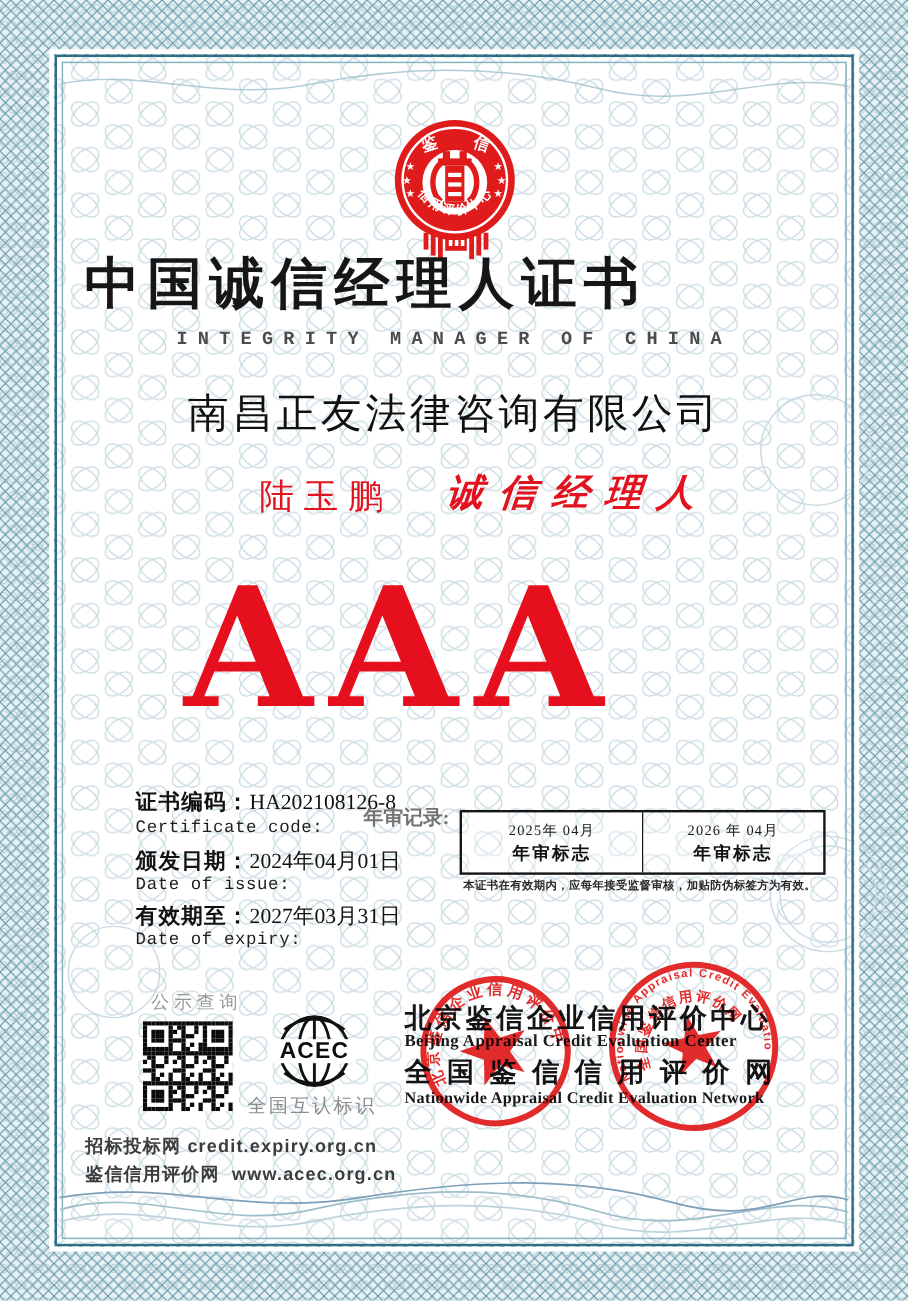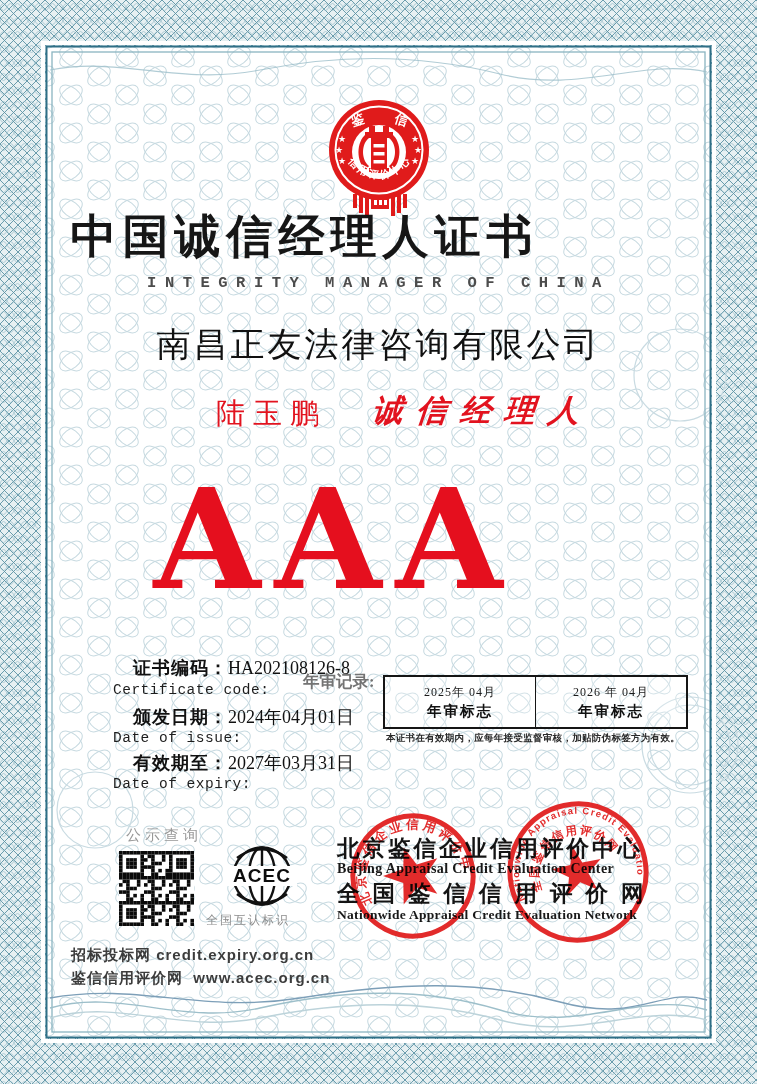--- a/index.html
+++ b/index.html
@@ -14,31 +14,31 @@
             font-size:15.5px;letter-spacing:8.5px;color:#4c4c4c;font-weight:700;}
   .company{left:0;top:322px;width:757px;text-align:center;font-family:"Liberation Serif",serif;
            font-size:34px;color:#111;letter-spacing:3px;}
   .person{left:216px;top:394px;font-family:"Liberation Serif",serif;font-size:29px;
           color:#e2131f;letter-spacing:8px;}
   .role{left:372px;top:390px;font-family:"Liberation Serif",serif;font-style:italic;
         font-weight:900;font-size:31px;color:#e2131f;letter-spacing:13px;transform:skewX(-5deg);}
   .rating{left:0;top:468px;width:656px;text-align:center;font-family:"DejaVu Serif","Liberation Serif",serif;
           font-weight:700;font-size:138px;line-height:1.05;color:#e50f1e;letter-spacing:14px;padding-left:14px;box-sizing:border-box;}
   .fieldmain{font-family:"Liberation Serif",serif;font-size:18px;color:#111;}
-  .fieldmain .lbl{font-weight:700;letter-spacing:1px;margin-left:20px;}
+  .fieldmain .lbl{font-weight:700;letter-spacing:1px;}
   .fieldsub{font-family:"Liberation Mono",monospace;font-size:14.5px;color:#1d1d1d;letter-spacing:0.5px;}
   .ar-label{left:303px;top:671px;font-family:"Liberation Serif",serif;font-weight:700;font-size:16.5px;color:#737373;}
   .ar-table{left:383px;top:675px;width:301px;height:50px;border:2px solid #151515;display:flex;background:rgba(255,255,255,0.25);}
   .ar-cell{flex:1;display:flex;flex-direction:column;align-items:center;justify-content:center;gap:1px;}
   .ar-cell + .ar-cell{border-left:1.5px solid #151515;}
   .ar-period{font-family:"Liberation Serif",serif;font-size:12px;color:#1a1a1a;letter-spacing:1px;}
   .ar-mark{font-family:"Liberation Serif",serif;font-weight:700;font-size:14.5px;color:#111;letter-spacing:2px;}
   .ar-note{left:386px;top:732px;font-size:9.5px;color:#2b2b2b;font-weight:700;letter-spacing:0.3px;}
   .query{left:126px;top:826px;font-size:15px;color:#979797;letter-spacing:4px;}
-  .mutual{left:206px;top:912px;font-size:12px;color:#8c8c8c;letter-spacing:2px;}
+  .mutual{left:206px;top:912px;font-size:16px;color:#8c8c8c;letter-spacing:2px;}
   .org-cn{left:337px;top:833px;font-size:22.5px;font-weight:900;color:#141414;letter-spacing:3px;}
   .org-en{left:337px;top:861px;font-family:"Liberation Serif",serif;font-weight:700;font-size:14px;color:#181818;letter-spacing:0.4px;}
   .net-cn{left:337px;top:878px;font-size:22.5px;font-weight:900;color:#141414;letter-spacing:13px;}
   .net-en{left:337px;top:907px;font-family:"Liberation Serif",serif;font-weight:700;font-size:13.5px;color:#181818;letter-spacing:0.3px;}
   .link-line{font-size:15px;font-weight:700;color:#3c3c3c;letter-spacing:1px;}
   .seal{mix-blend-mode:multiply;opacity:0.93;}
 </style>
 </head>
 <body>
 

